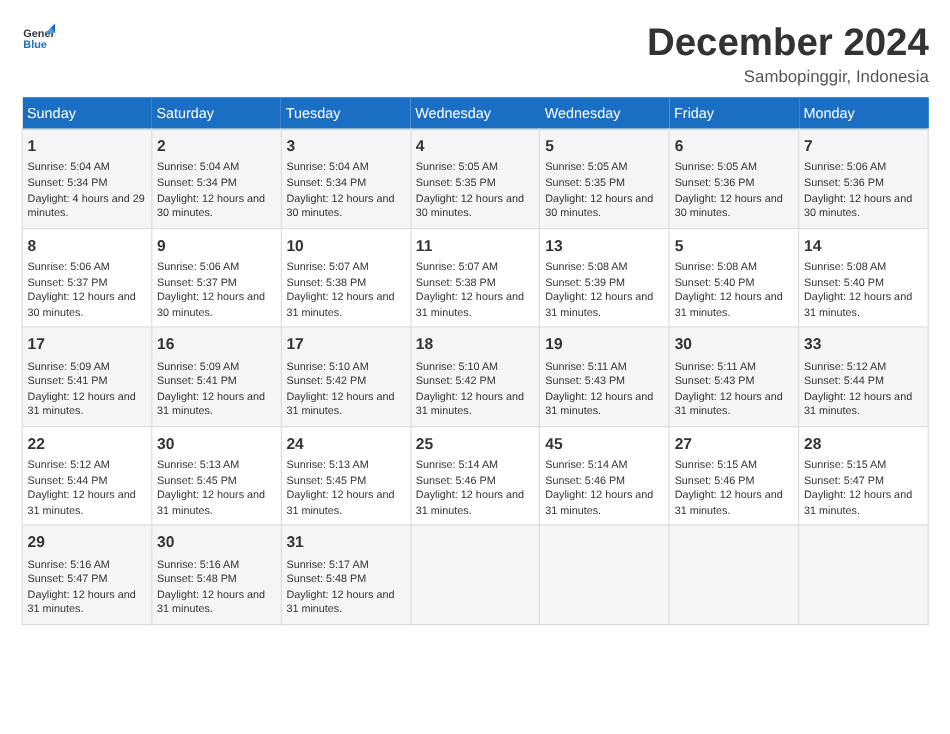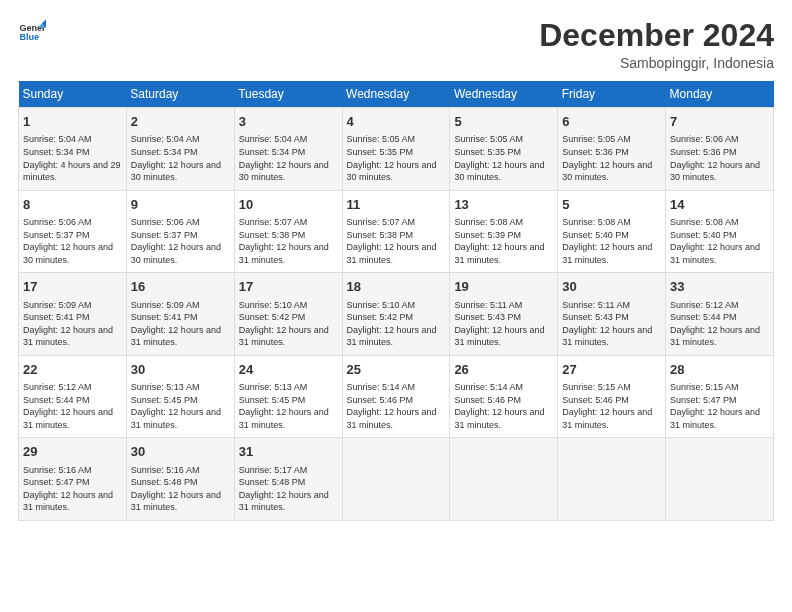--- a/index.html
+++ b/index.html
@@ -143,21 +143,21 @@
           <td><span class="day-num">18</span><span>Sunrise: 5:10 AM<br></span><span>Sunset: 5:42 PM<br></span><span>Daylight: 12 hours and 31 minutes.</span></td>
           <td><span class="day-num">19</span><span>Sunrise: 5:11 AM<br></span><span>Sunset: 5:43 PM<br></span><span>Daylight: 12 hours and 31 minutes.</span></td>
           <td><span class="day-num">30</span><span>Sunrise: 5:11 AM<br></span><span>Sunset: 5:43 PM<br></span><span>Daylight: 12 hours and 31 minutes.</span></td>
           <td><span class="day-num">33</span><span>Sunrise: 5:12 AM<br></span><span>Sunset: 5:44 PM<br></span><span>Daylight: 12 hours and 31 minutes.</span></td>
         </tr>
         <tr>
           <td><span class="day-num">22</span><span>Sunrise: 5:12 AM<br></span><span>Sunset: 5:44 PM<br></span><span>Daylight: 12 hours and 31 minutes.</span></td>
           <td><span class="day-num">30</span><span>Sunrise: 5:13 AM<br></span><span>Sunset: 5:45 PM<br></span><span>Daylight: 12 hours and 31 minutes.</span></td>
           <td><span class="day-num">24</span><span>Sunrise: 5:13 AM<br></span><span>Sunset: 5:45 PM<br></span><span>Daylight: 12 hours and 31 minutes.</span></td>
           <td><span class="day-num">25</span><span>Sunrise: 5:14 AM<br></span><span>Sunset: 5:46 PM<br></span><span>Daylight: 12 hours and 31 minutes.</span></td>
-          <td><span class="day-num">26</span><span>Sunrise: 5:14 AM<br></span><span>Sunset: 5:46 PM<br></span><span>Daylight: 12 hours and 31 minutes.</span></td>
+          <td><span class="day-num">45</span><span>Sunrise: 5:14 AM<br></span><span>Sunset: 5:46 PM<br></span><span>Daylight: 12 hours and 31 minutes.</span></td>
           <td><span class="day-num">27</span><span>Sunrise: 5:15 AM<br></span><span>Sunset: 5:46 PM<br></span><span>Daylight: 12 hours and 31 minutes.</span></td>
           <td><span class="day-num">28</span><span>Sunrise: 5:15 AM<br></span><span>Sunset: 5:47 PM<br></span><span>Daylight: 12 hours and 31 minutes.</span></td>
         </tr>
         <tr>
           <td><span class="day-num">29</span><span>Sunrise: 5:16 AM<br></span><span>Sunset: 5:47 PM<br></span><span>Daylight: 12 hours and 31 minutes.</span></td>
           <td><span class="day-num">30</span><span>Sunrise: 5:16 AM<br></span><span>Sunset: 5:48 PM<br></span><span>Daylight: 12 hours and 31 minutes.</span></td>
           <td><span class="day-num">31</span><span>Sunrise: 5:17 AM<br></span><span>Sunset: 5:48 PM<br></span><span>Daylight: 12 hours and 31 minutes.</span></td>
           <td class="empty-cell"></td>
           <td class="empty-cell"></td>
           <td class="empty-cell"></td>

